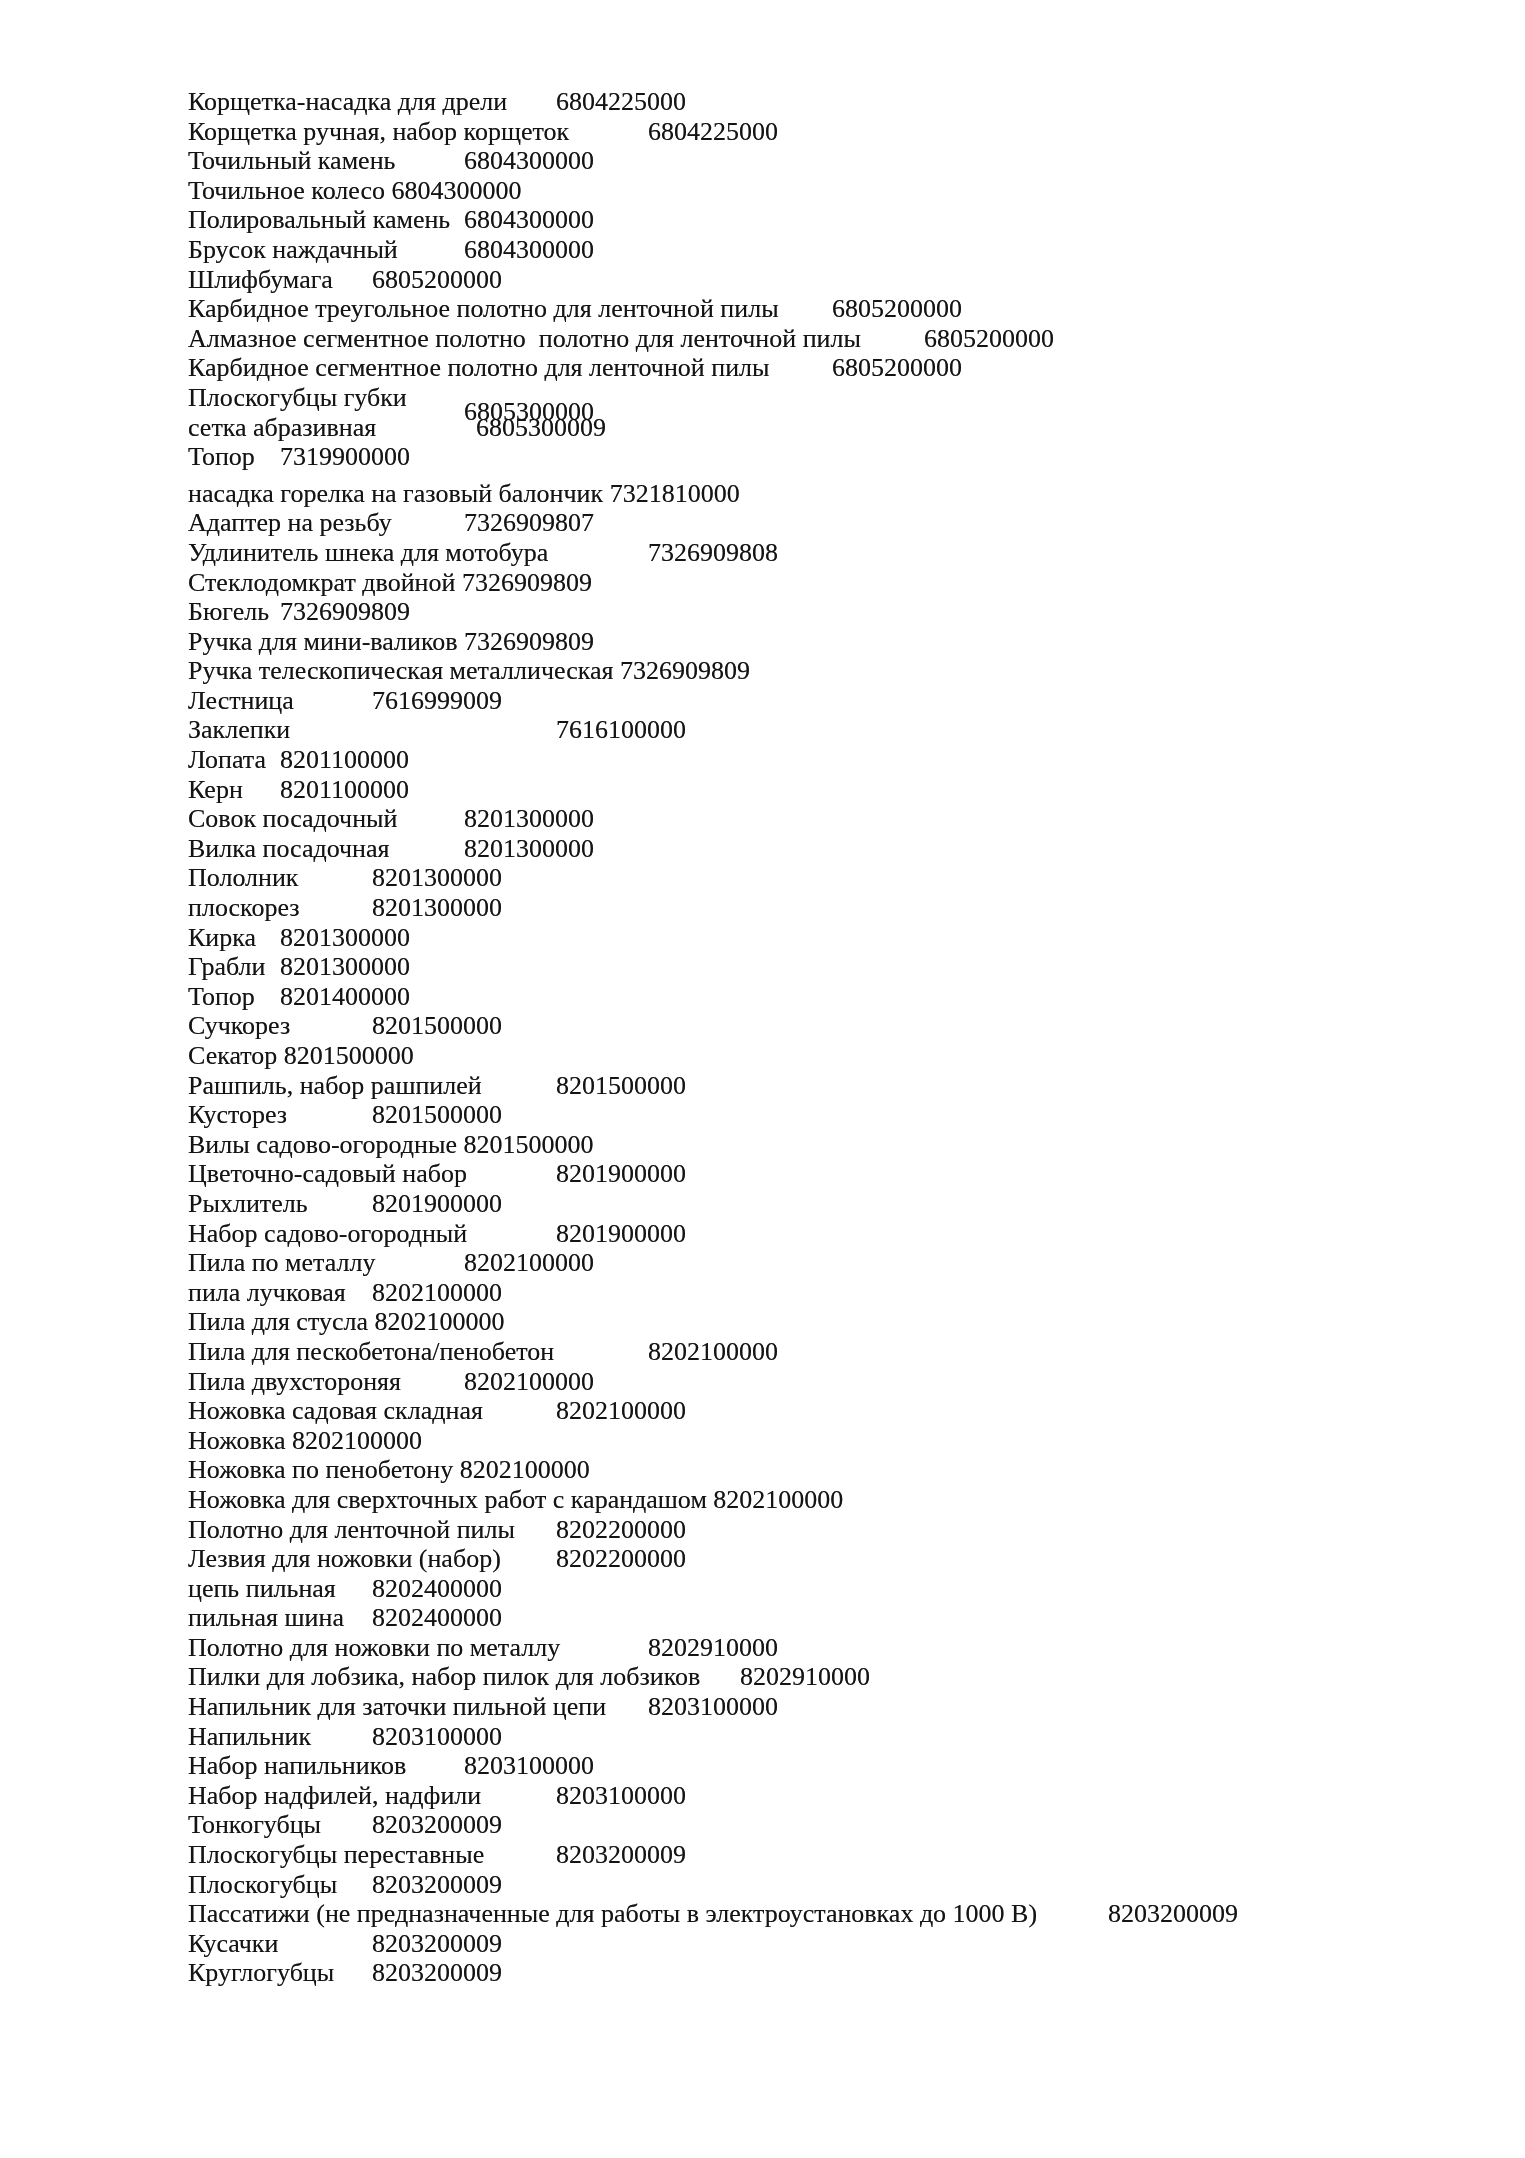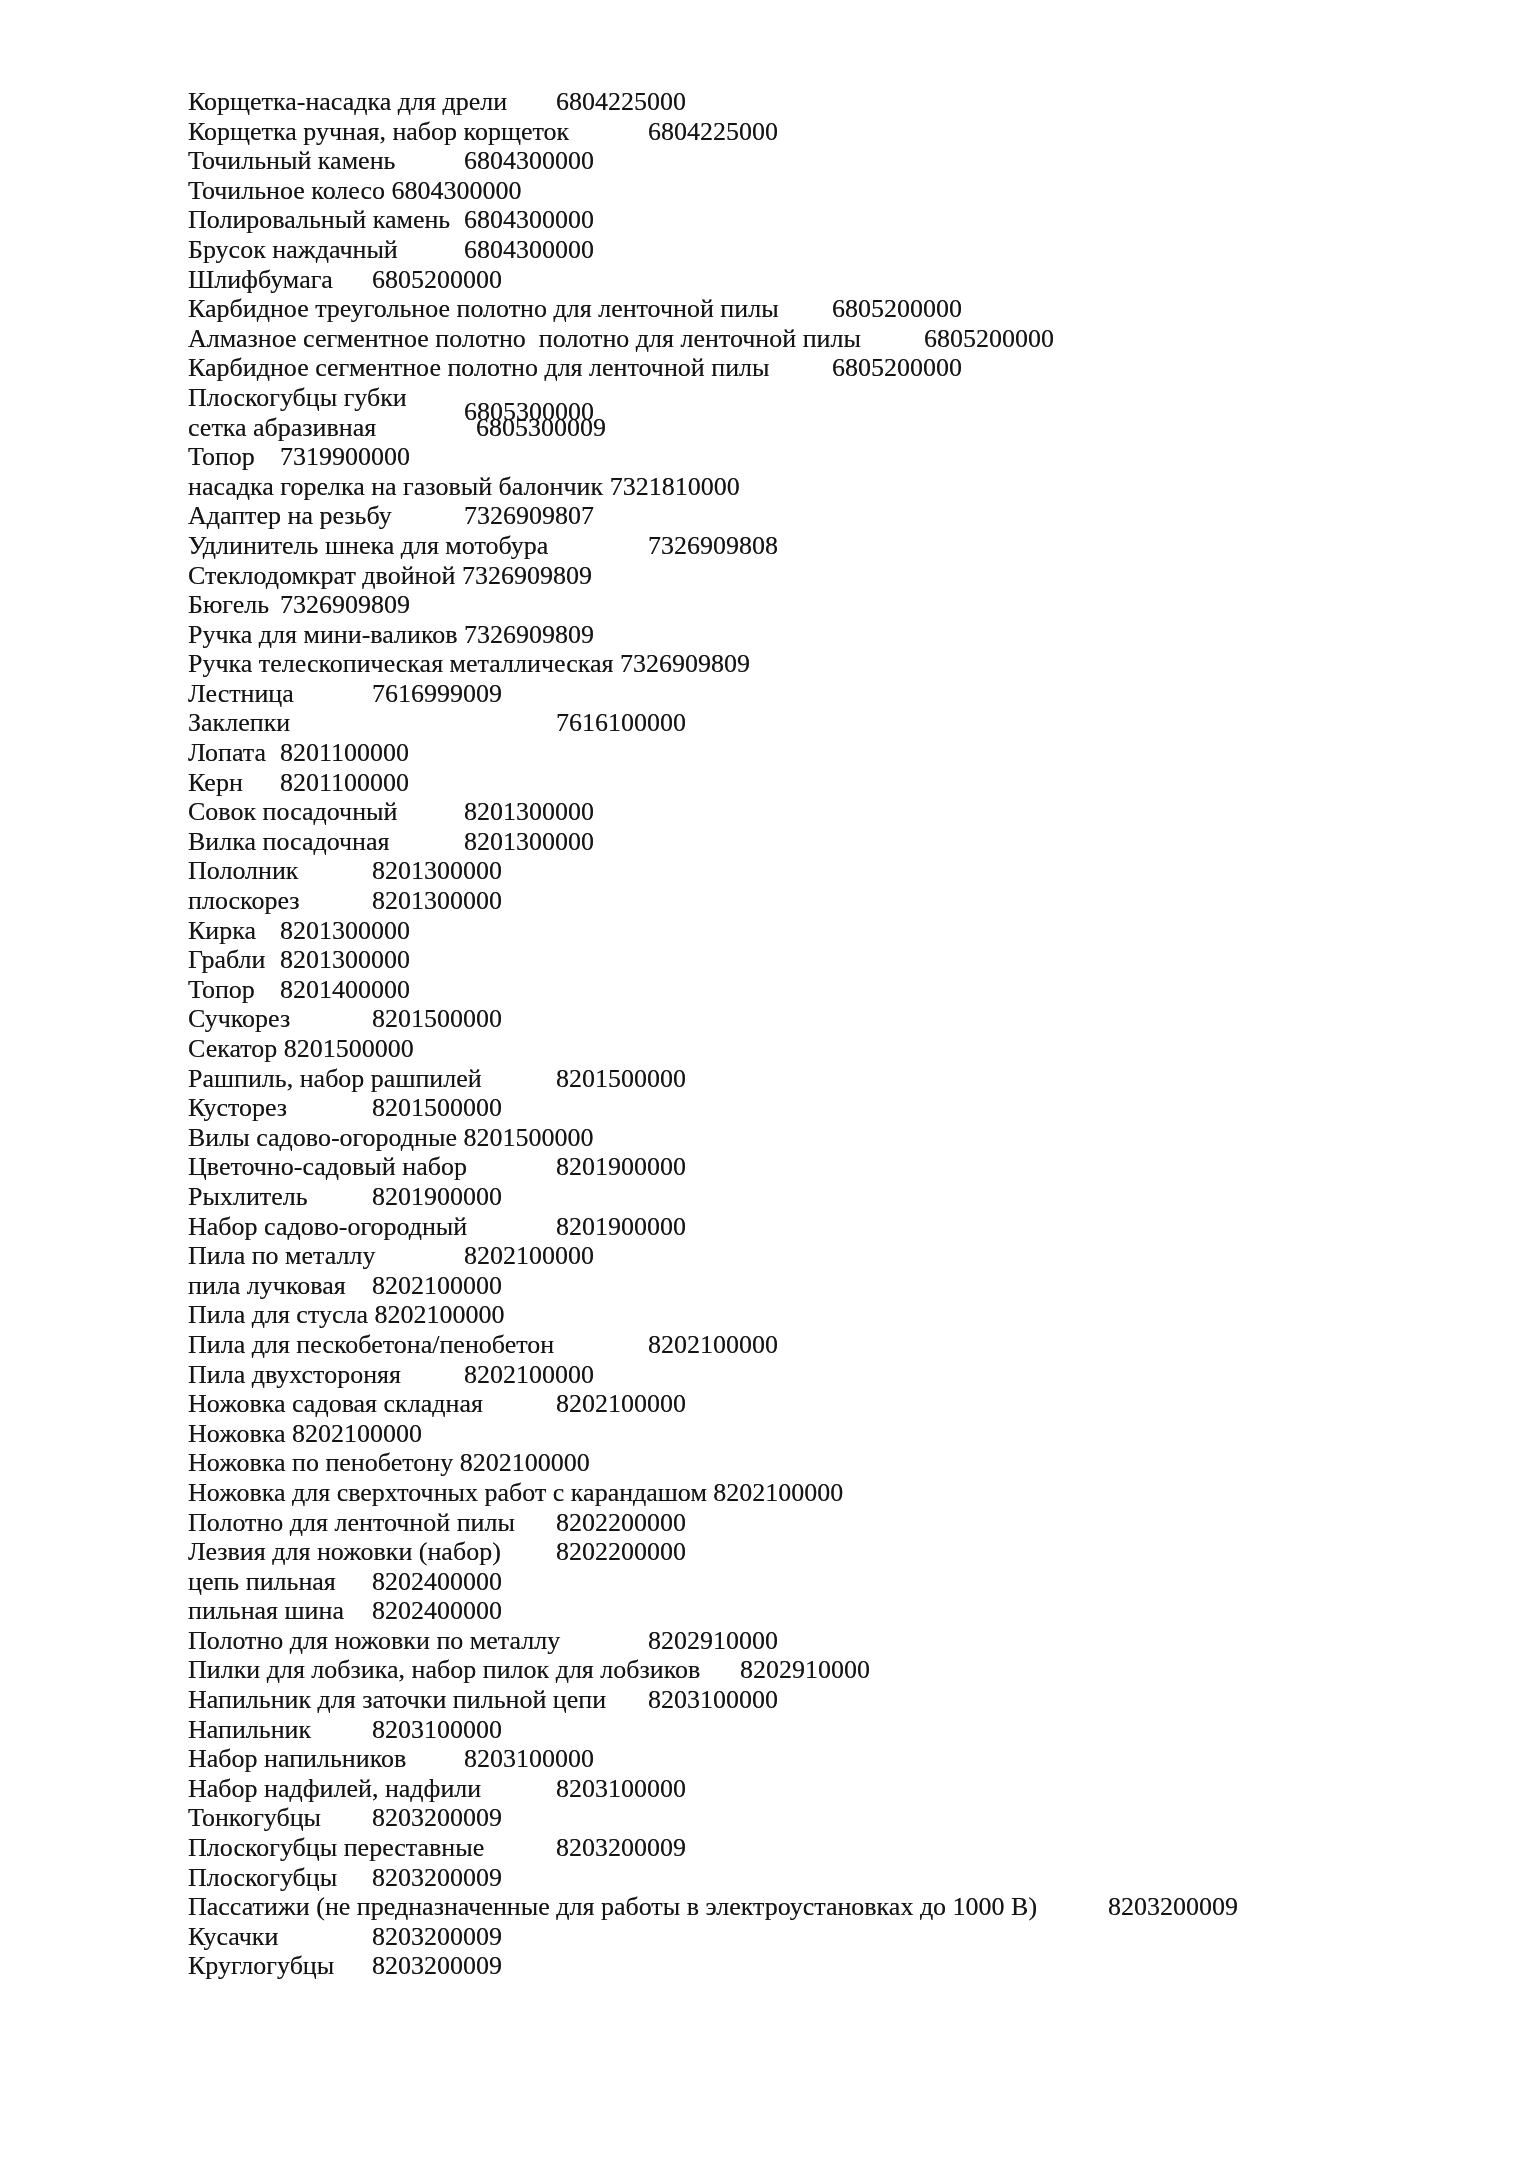--- a/index.html
+++ b/index.html
@@ -19,21 +19,21 @@
   }
   .row {
     position: relative;
     height: 29.6px;
     line-height: 29.6px;
     font-size: 26px;
     color: #141414;
     white-space: pre;
     text-shadow: 0 0 0.6px rgba(20,20,20,0.55);
   }
-  .row.gap-before { margin-top: 0; }
+  .row.gap-before { margin-top: 7px; }
   .code-abs { position: absolute; top: 0; }
 </style>
 </head>
 <body>
 
 <div class="page">
   <div class="doc">
       <div class="row"><span>Корщетка-насадка для дрели</span><span class="code-abs" style="left: 368px;">6804225000</span></div>
       <div class="row"><span>Корщетка ручная, набор корщеток</span><span class="code-abs" style="left: 460px;">6804225000</span></div>
       <div class="row"><span>Точильный камень</span><span class="code-abs" style="left: 276px;">6804300000</span></div>

